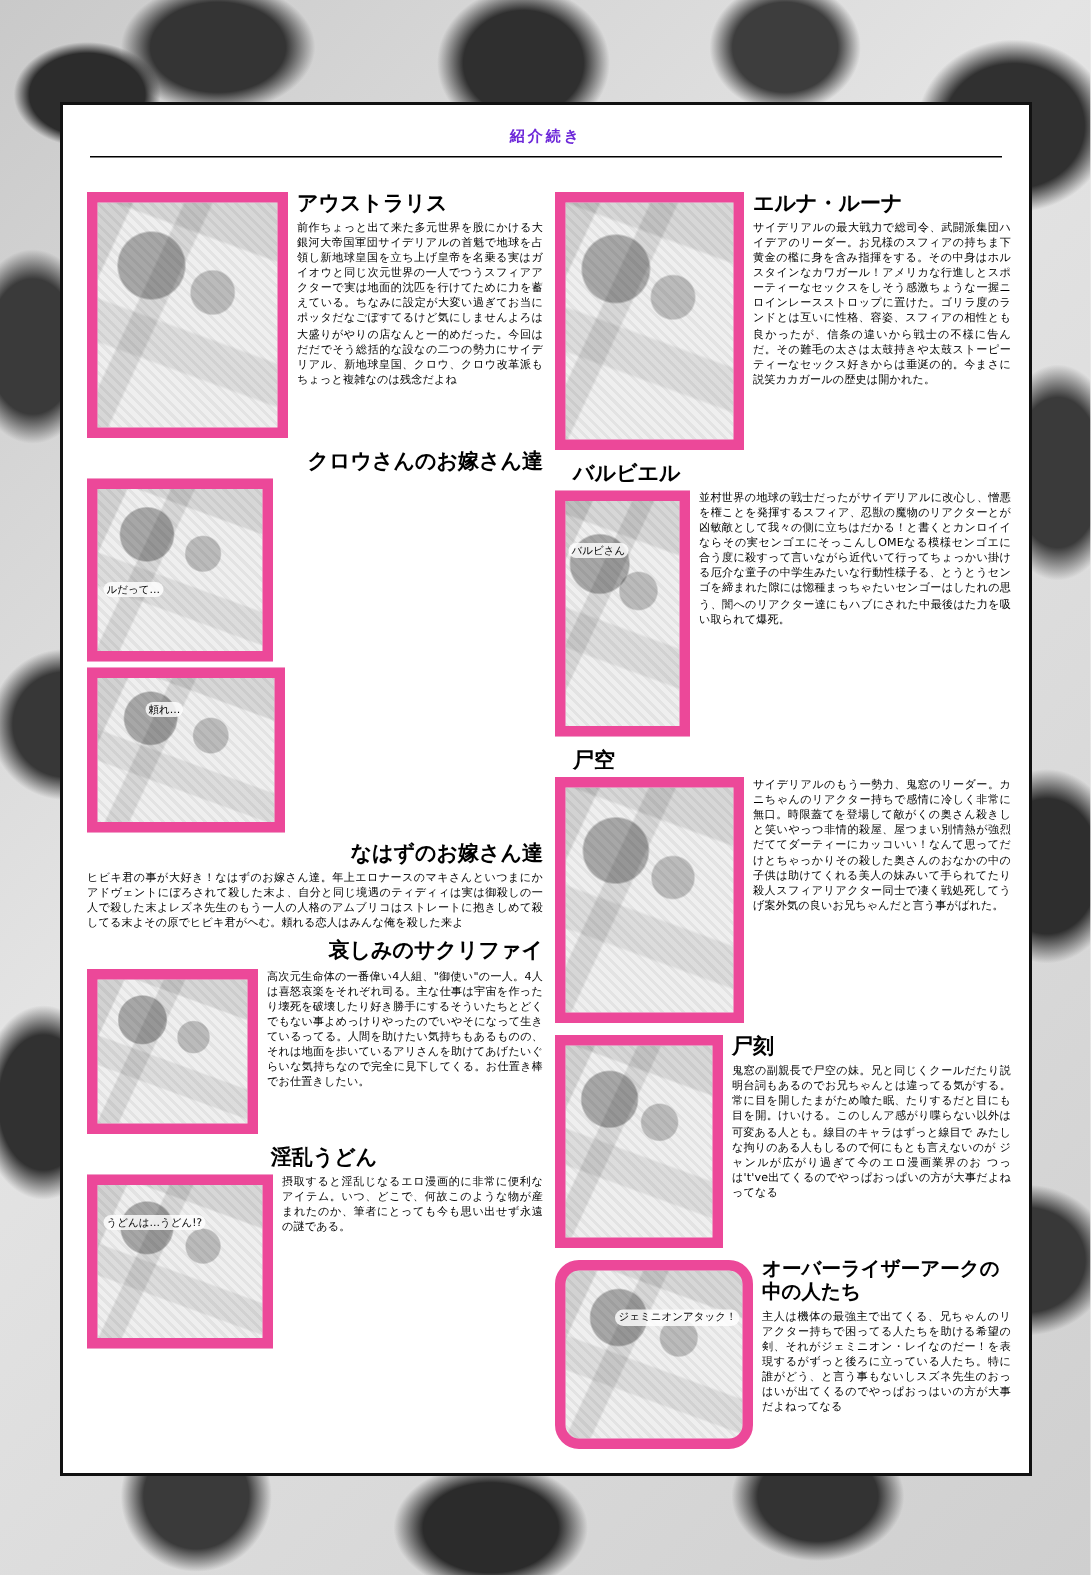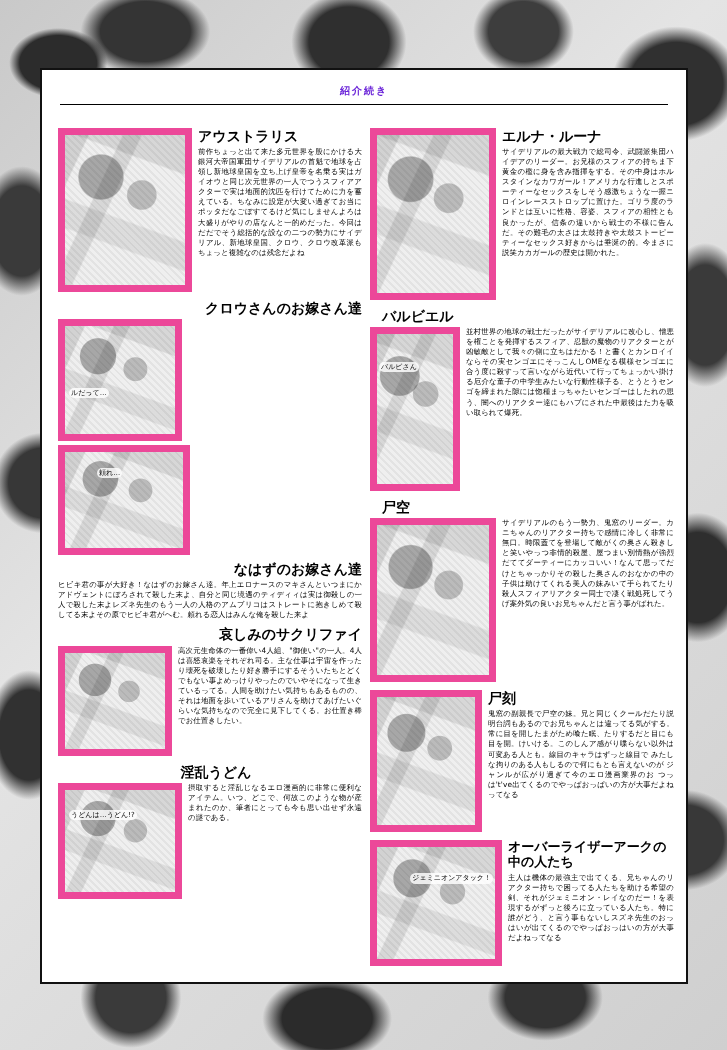--- a/index.html
+++ b/index.html
@@ -181,21 +181,21 @@
       </div>
 
       <div class="sec">
         <div class="art wrapL" style="width:98px;height:128px;"></div>
         <h3>尸刻</h3>
         <div class="body">鬼窓の副親長で尸空の妹。兄と同じくクールだたり説明台詞もあるのでお兄ちゃんとは違ってる気がする。常に目を開したまがため喰た眠、たりするだと目にも目を開。けいける。このしんア感がり喋らない以外は可変ある人とも。線目のキャラはずっと線目で みたしな拘りのある人もしるので何にもとも言えないのが ジャンルが広がり過ぎて今のエロ漫画業界のお つっは't've出てくるのでやっぱおっぱいの方が大事だよねってなる</div>
         <div class="clr"></div>
       </div>
 
       <div class="sec">
-        <div class="art wrapL" style="width:118px;height:112px;">
+        <div class="art wrapL" style="width:118px;height:112px;border-radius:16px;">
           <span class="cap" style="right:2px;top:26px;">ジェミニオンアタック！</span>
         </div>
         <h3 style="font-size:13px;">オーバーライザーアークの中の人たち</h3>
         <div class="body">主人は機体の最強主で出てくる、兄ちゃんのリアクター持ちで困ってる人たちを助ける希望の剣、それがジェミニオン・レイなのだー！を表現するがずっと後ろに立っている人たち。特に誰がどう、と言う事もないしスズネ先生のおっはいが出てくるのでやっぱおっはいの方が大事だよねってなる</div>
         <div class="clr"></div>
       </div>
 
     </div>
 
   </div>

